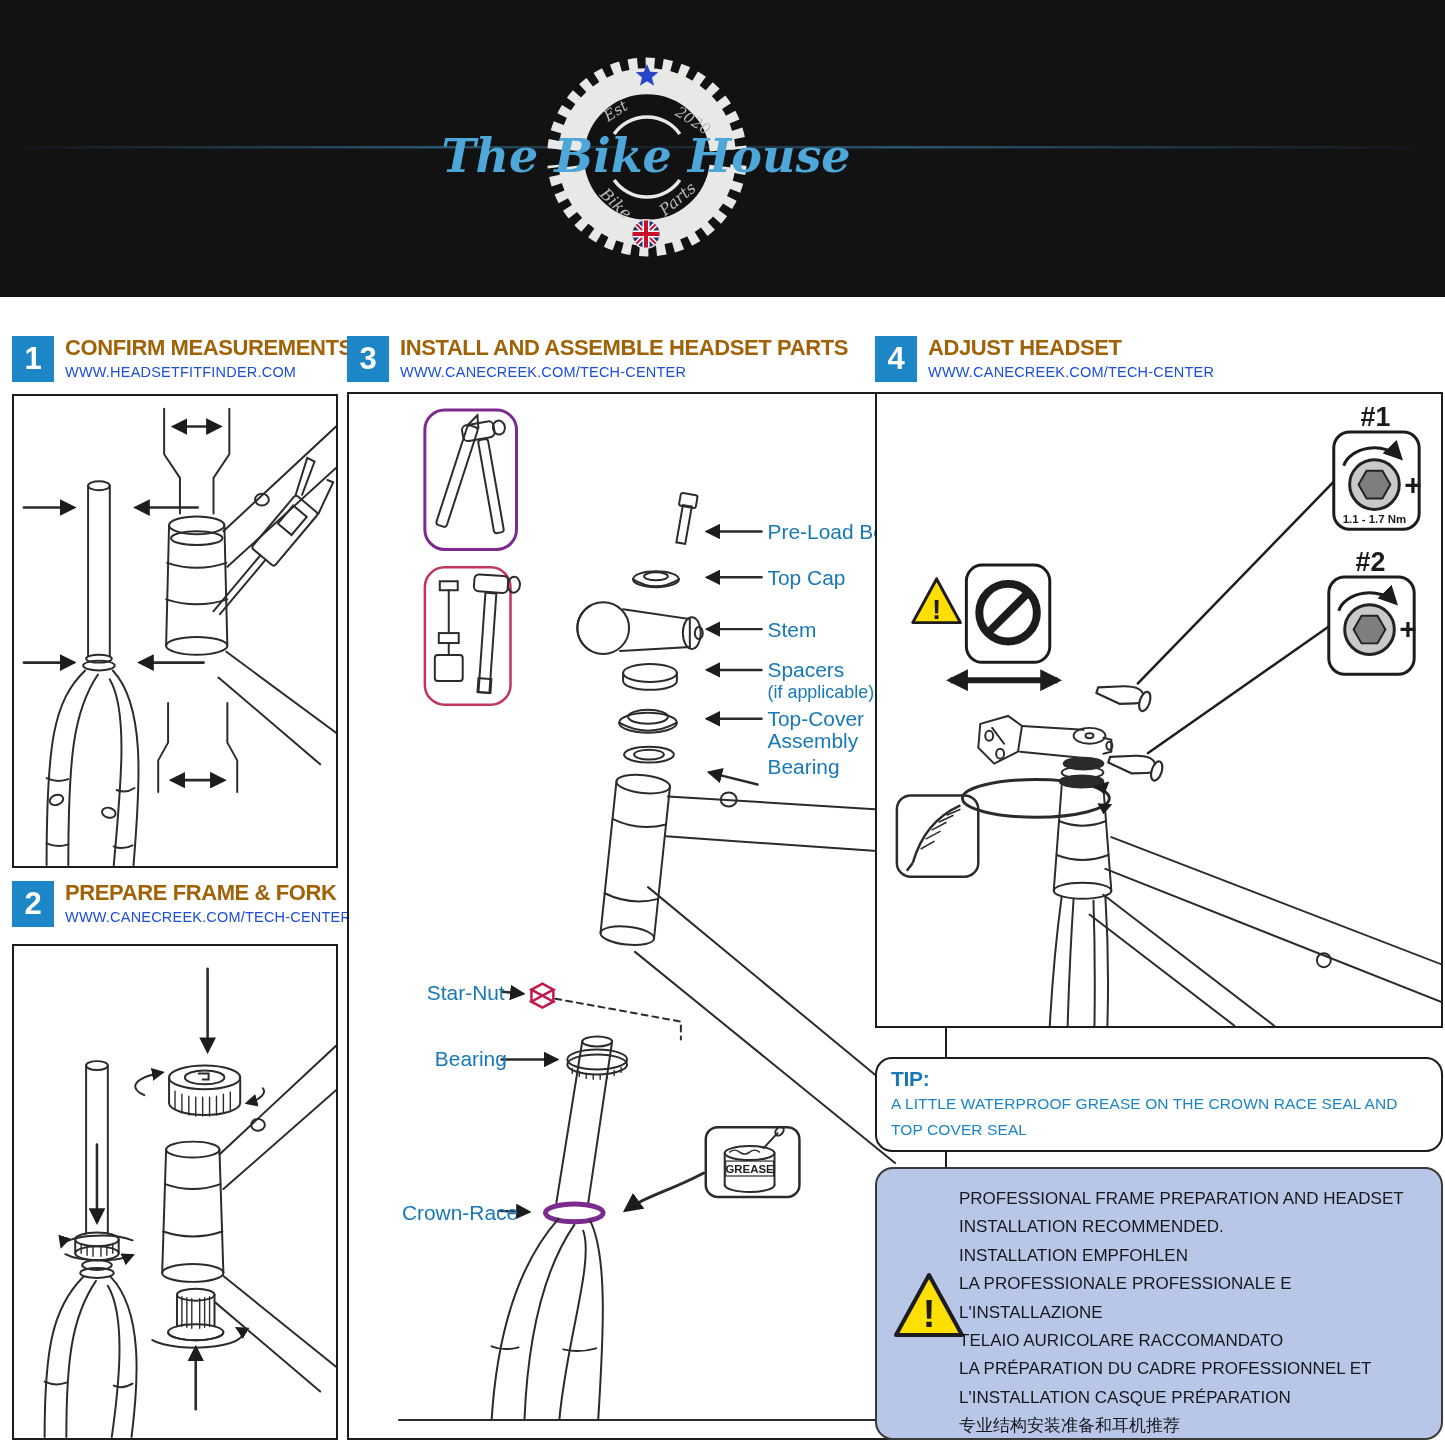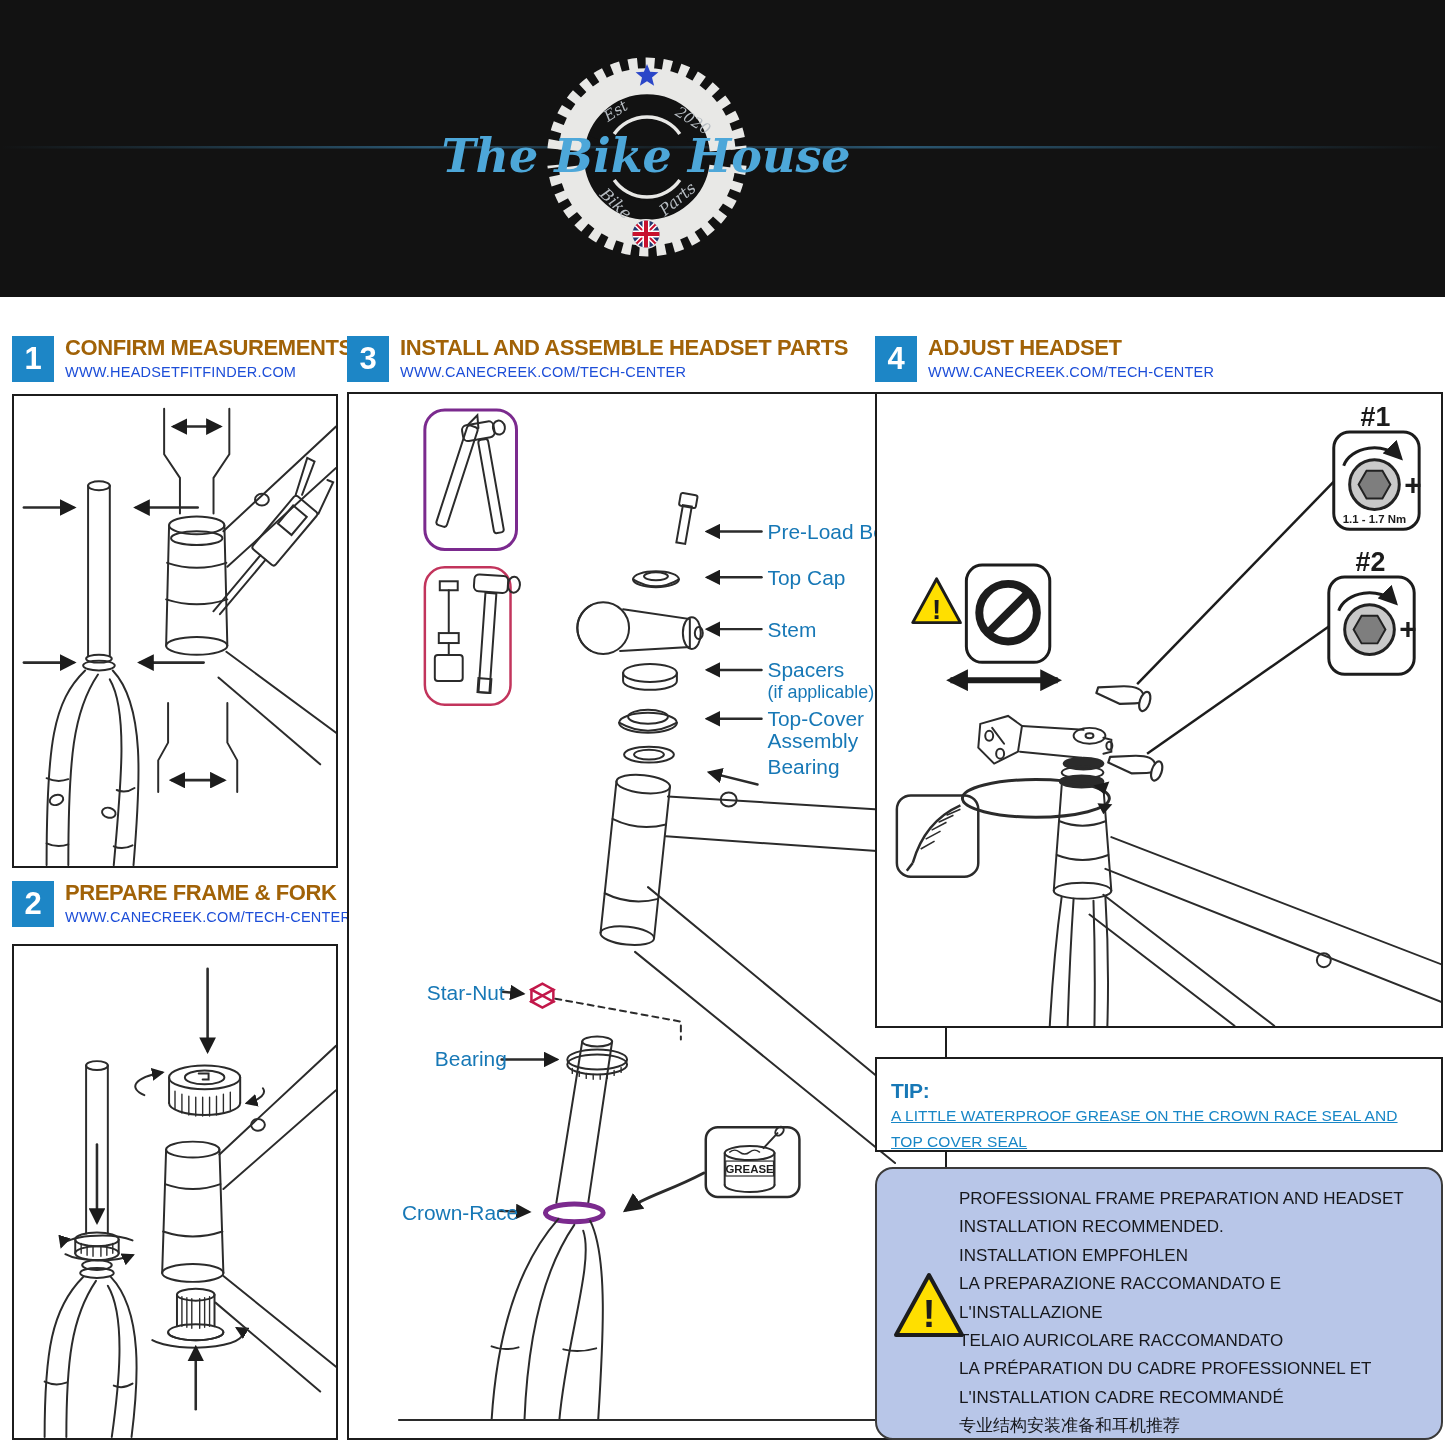--- a/index.html
+++ b/index.html
@@ -11,23 +11,23 @@
   
   .sec-header{position:absolute;display:flex;align-items:flex-start;gap:11px;}
   .numbox{width:42px;height:46px;background:#1d86c6;color:#ffffff;font-weight:bold;font-size:31px;
           display:flex;align-items:center;justify-content:center;flex:0 0 auto;}
   .sec-title{font-size:22px;font-weight:bold;color:#a16207;letter-spacing:-0.4px;line-height:24px;white-space:nowrap;}
   .sec-url{font-size:14.5px;color:#1d4ed8;margin-top:4px;letter-spacing:0.2px;white-space:nowrap;}
   
   .panel{position:absolute;border:2px solid #1c1c1c;background:#ffffff;box-sizing:border-box;}
   .panel svg{display:block;width:100%;height:100%;}
   
-  .tipbox{padding:20px 14px;}
+  .tipbox{padding:8px 14px;border-radius:17px;}
   .tip-heading{color:#1778b6;font-size:21px;font-weight:bold;letter-spacing:-0.3px;}
-  .tip-line{color:#1886c6;font-size:15.5px;line-height:26px;letter-spacing:0.1px;text-decoration:underline;}
+  .tip-line{color:#1886c6;font-size:15.5px;line-height:26px;letter-spacing:0.1px;}
   
   .warnbox{position:absolute;border:2px solid #3a3a3a;border-radius:18px;background:#b8c6e8;box-sizing:border-box;}
   .warn-triangle{position:absolute;left:16px;top:102px;}
   .warn-lines{position:absolute;left:82px;top:16px;right:14px;color:#17181c;font-size:17px;line-height:28.4px;}
   text{font-family:"Liberation Sans",sans-serif;}
   .script-font{font-family:"DejaVu Serif",serif;font-style:italic;}
 </style>
 </head>
 <body>
 
@@ -517,21 +517,21 @@
 
   <div class="warnbox" style="left:875px;top:1167px;width:568px;height:273px;">
     <svg class="warn-triangle" width="72" height="70" viewBox="0 0 72 70">
       <path d="M36,4 L69,64 L3,64 Z" fill="#ffdf00" stroke="#1c1c1c" stroke-width="4" stroke-linejoin="round"></path>
       <text x="36" y="56" text-anchor="middle" font-size="38" font-weight="bold" fill="#1c1c1c">!</text>
     </svg>
     <div class="warn-lines">
       <div>PROFESSIONAL FRAME PREPARATION AND HEADSET</div>
       <div>INSTALLATION RECOMMENDED.</div>
       <div>INSTALLATION EMPFOHLEN</div>
-      <div>LA PREPARAZIONE RACCOMANDATO E L'INSTALLAZIONE</div>
+      <div>LA PROFESSIONALE PROFESSIONALE E L'INSTALLAZIONE</div>
       <div>TELAIO AURICOLARE RACCOMANDATO</div>
       <div>LA PRÉPARATION DU CADRE PROFESSIONNEL ET</div>
-      <div>L'INSTALLATION CADRE RECOMMANDÉ</div>
+      <div>L'INSTALLATION CASQUE PRÉPARATION</div>
       <div>专业结构安装准备和耳机推荐</div>
     </div>
   </div>
 
 </div>
 
 </body></html>

